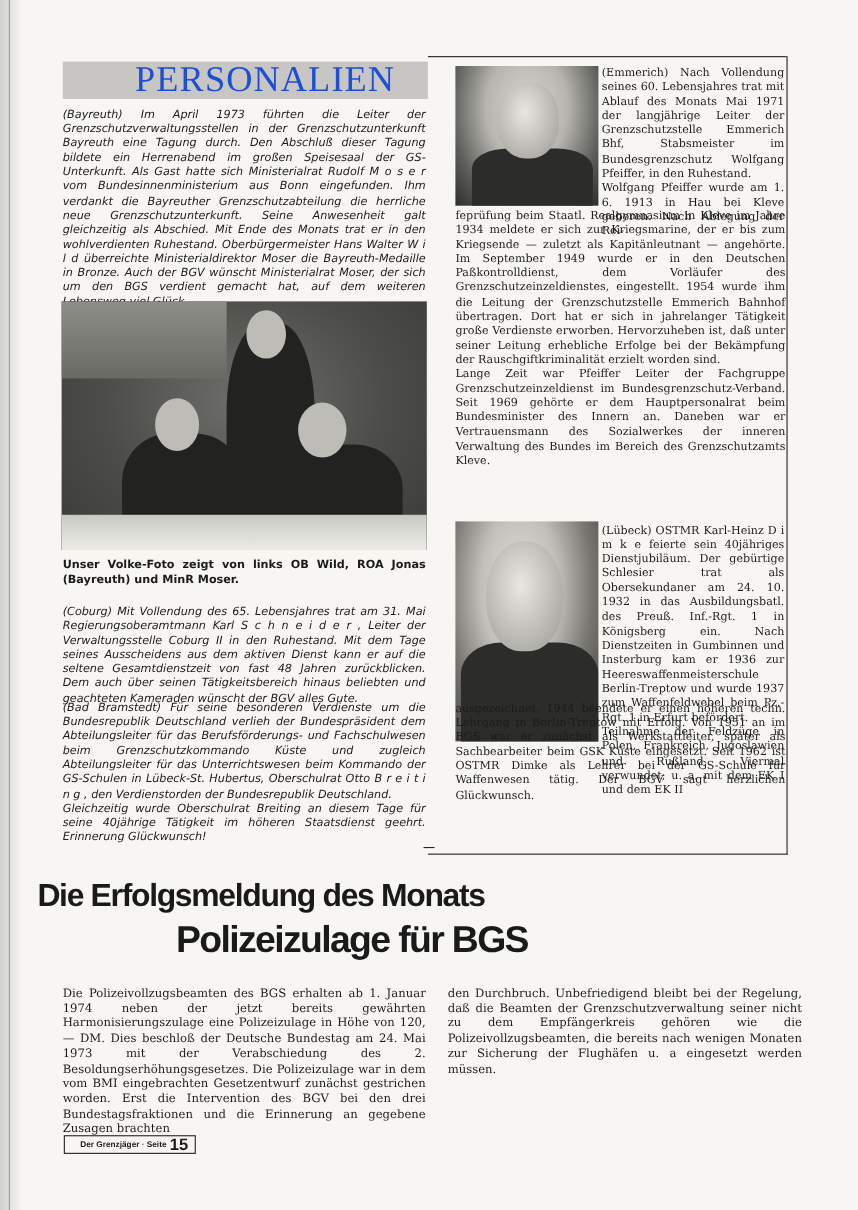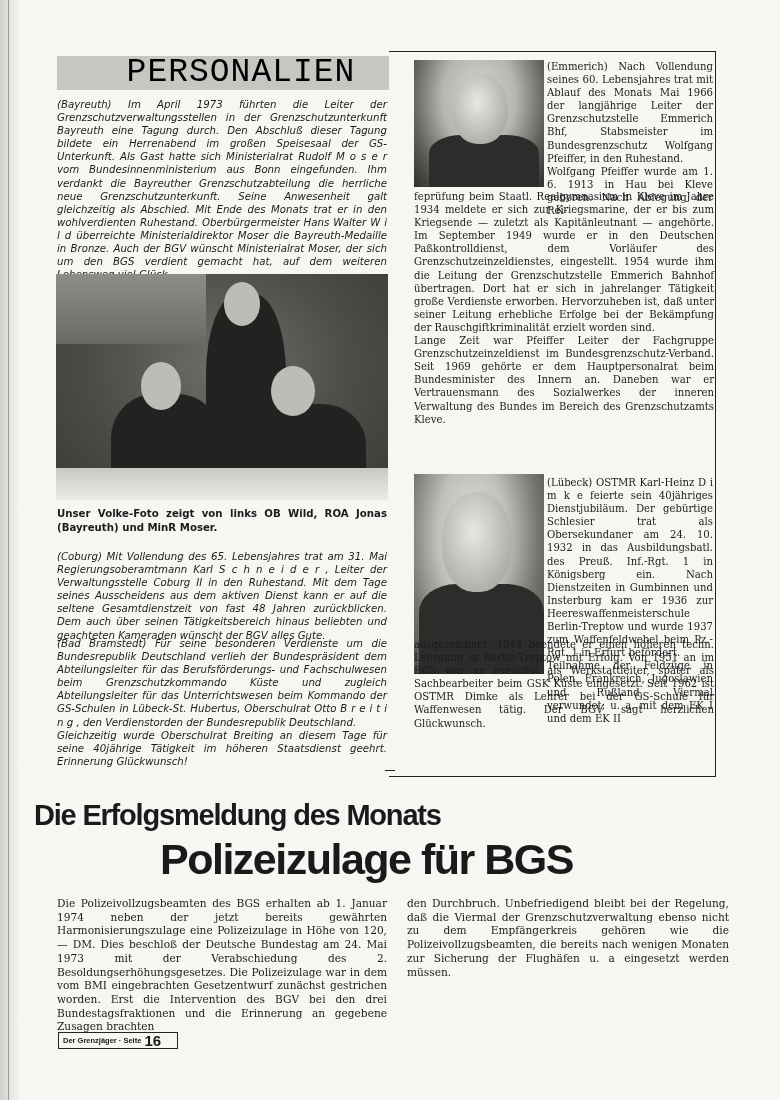--- a/index.html
+++ b/index.html
@@ -12,21 +12,21 @@
     position: absolute; left: 0; top: 0; width: 18px; height: 1100px;
     background: linear-gradient(90deg, #cfcfcb 0%, #e6e5e1 60%, #f1f0ec 100%);
   }
   .binding-line { position: absolute; left: 8px; top: 0; width: 1px; height: 1100px; background: #9a9a96; }
 
   .banner {
     position: absolute; left: 57px; top: 56px; width: 332px; height: 34px;
     background: #c7c6c2; display: flex; align-items: center; justify-content: center;
   }
   .banner span {
-    font-family: Liberation Mono, monospace; font-size: 33px; letter-spacing: 1px; color: #000000;
+    font-family: Liberation Serif, serif; font-size: 33px; letter-spacing: 1px; color: #1d4ed8;
     line-height: 34px;
     margin-left: 36px;
   }
   .top-rule { position: absolute; left: 389px; top: 51px; width: 326px; height: 1px; background: #222; }
 
   .ital { font-family: "DejaVu Sans", sans-serif; font-style: italic; font-size: 10.2px; line-height: 13.1px; text-align: justify; }
   .serif { font-family: "DejaVu Serif", serif; font-size: 10.1px; line-height: 13.1px; text-align: justify; }
 
   .p-bayreuth { position: absolute; left: 57px; top: 98px; width: 330px; }
   .photo-group {
@@ -56,27 +56,27 @@
   }
   .face { position:absolute; border-radius: 48% 48% 45% 45%; background: radial-gradient(ellipse at 45% 40%, #e8e7e2, #a9a8a2 80%); }
   .suit { position:absolute; background:#2c2c2a; border-radius: 30% 30% 0 0; }
 
   .pf-side { position: absolute; left: 547px; top: 60px; width: 166px; }
   .pf-full { position: absolute; left: 414px; top: 190px; width: 300px; }
   .dk-side { position: absolute; left: 547px; top: 476px; width: 166px; }
   .dk-full { position: absolute; left: 414px; top: 638px; width: 300px; }
 
   .kicker { position: absolute; left: 34px; top: 799px; font-family: "Liberation Sans", sans-serif; font-weight: bold; font-size: 29px; letter-spacing: -1.2px; color: #1a1a1a; }
-  .headline { position: absolute; left: 160px; top: 835px; font-family: "Liberation Sans", sans-serif; font-weight: bold; font-size: 43px; letter-spacing: -1.5px; color: #1a1a1a; }
+  .headline { position: absolute; left: 160px; top: 835px; font-family: "Liberation Sans", sans-serif; font-weight: bold; font-size: 34px; letter-spacing: -1.5px; color: #1a1a1a; }
   .col1 { position: absolute; left: 57px; top: 897px; width: 330px; font-size: 10.6px; line-height: 13.7px; }
   .col2 { position: absolute; left: 407px; top: 897px; width: 322px; font-size: 10.6px; line-height: 13.7px; }
 
   .footer-box {
     position: absolute; left: 58px; top: 1032px; width: 120px; height: 17px;
-    border: 1px solid #222; display: flex; align-items: center; padding-left: 4px; box-sizing: border-box;
+    border: 1px solid #222; display: flex; align-items: center; padding-left: 14px; box-sizing: border-box;
     font-family: "Liberation Sans", sans-serif; font-weight: bold; color: #1a1a1a;
   }
   .footer-box .ft { font-size: 7.5px; }
   .footer-box .pn { font-size: 15px; margin-left: 3px; }
   p { margin: 0; }
 </style>
 </head>
 <body>
 
 <div class="binding"></div>
@@ -108,21 +108,21 @@
 <div class="rule-left-bottom"></div>
 
 <div class="top-rule"></div>
 <div class="box"></div>
 
 <div class="photo-pf">
   <div class="suit" style="left:15px;top:75px;width:110px;height:60px;"></div>
   <div class="face" style="left:38px;top:14px;width:56px;height:70px;"></div>
 </div>
 <p class="serif pf-side">
-  <span>(Emmerich) Nach Vollendung seines 60. Lebensjahres trat mit Ablauf des Monats Mai 1966 der langjährige Leiter der Grenzschutzstelle Emmerich Bhf, Stabsmeister im Bundesgrenzschutz Wolfgang Pfeiffer, in den Ruhestand.</span><br>
+  <span>(Emmerich) Nach Vollendung seines 60. Lebensjahres trat mit Ablauf des Monats Mai 1971 der langjährige Leiter der Grenzschutzstelle Emmerich Bhf, Stabsmeister im Bundesgrenzschutz Wolfgang Pfeiffer, in den Ruhestand.</span><br>
   <span>Wolfgang Pfeiffer wurde am 1. 6. 1913 in Hau bei Kleve geboren. Nach Ablegung der Rei-</span>
 </p>
 <div class="serif pf-full">
   <p>feprüfung beim Staatl. Realgymnasium in Kleve im Jahre 1934 meldete er sich zur Kriegsmarine, der er bis zum Kriegsende — zuletzt als Kapitänleutnant — angehörte. Im September 1949 wurde er in den Deutschen Paßkontrolldienst, dem Vorläufer des Grenzschutzeinzeldienstes, eingestellt. 1954 wurde ihm die Leitung der Grenzschutzstelle Emmerich Bahnhof übertragen. Dort hat er sich in jahrelanger Tätigkeit große Verdienste erworben. Hervorzuheben ist, daß unter seiner Leitung erhebliche Erfolge bei der Bekämpfung der Rauschgiftkriminalität erzielt worden sind.</p>
   <p>Lange Zeit war Pfeiffer Leiter der Fachgruppe Grenzschutzeinzeldienst im Bundesgrenzschutz-Verband. Seit 1969 gehörte er dem Hauptpersonalrat beim Bundesminister des Innern an. Daneben war er Vertrauensmann des Sozialwerkes der inneren Verwaltung des Bundes im Bereich des Grenzschutzamts Kleve.</p>
 </div>
 
 <div class="photo-dk">
   <div class="suit" style="left:5px;top:110px;width:125px;height:95px;"></div>
   <div class="face" style="left:28px;top:18px;width:70px;height:100px;"></div>
@@ -131,19 +131,19 @@
   <p>(Lübeck) OSTMR Karl-Heinz D i m k e feierte sein 40jähriges Dienstjubiläum. Der gebürtige Schlesier trat als Obersekundaner am 24. 10. 1932 in das Ausbildungsbatl. des Preuß. Inf.-Rgt. 1 in Königsberg ein. Nach Dienstzeiten in Gumbinnen und Insterburg kam er 1936 zur Heereswaffenmeisterschule Berlin-Treptow und wurde 1937 zum Waffenfeldwebel beim Pz.-Rgt. 1 in Erfurt befördert.</p>
   <p>Teilnahme der Feldzüge in Polen, Frankreich, Jugoslawien und Rußland. Viermal verwundet; u. a. mit dem EK I und dem EK II</p>
 </div>
 <p class="serif dk-full">ausgezeichnet. 1944 beendete er einen höheren techn. Lehrgang in Berlin-Treptow mit Erfolg. Von 1951 an im BGS war er zunächst als Werkstattleiter, später als Sachbearbeiter beim GSK Küste eingesetzt. Seit 1962 ist OSTMR Dimke als Lehrer bei der GS-Schule für Waffenwesen tätig. Der BGV sagt herzlichen Glückwunsch.</p>
 
 <div class="kicker">Die Erfolgsmeldung des Monats</div>
 <div class="headline">Polizeizulage für BGS</div>
 
 <p class="serif col1">Die Polizeivollzugsbeamten des BGS erhalten ab 1. Januar 1974 neben der jetzt bereits gewährten Harmonisierungszulage eine Polizeizulage in Höhe von 120,— DM. Dies beschloß der Deutsche Bundestag am 24. Mai 1973 mit der Verabschiedung des 2. Besoldungserhöhungsgesetzes. Die Polizeizulage war in dem vom BMI eingebrachten Gesetzentwurf zunächst gestrichen worden. Erst die Intervention des BGV bei den drei Bundestagsfraktionen und die Erinnerung an gegebene Zusagen brachten</p>
 <div class="serif col2">
-  <p>den Durchbruch. Unbefriedigend bleibt bei der Regelung, daß die Viermal der Grenzschutzverwaltung ebenso nicht zu dem Empfängerkreis gehören wie die Polizeivollzugsbeamten, die bereits nach wenigen Monaten zur Sicherung der Flughäfen u. a eingesetzt werden müssen.</p>
+  <p>den Durchbruch. Unbefriedigend bleibt bei der Regelung, daß die Beamten der Grenzschutzverwaltung seiner nicht zu dem Empfängerkreis gehören wie die Polizeivollzugsbeamten, die bereits nach wenigen Monaten zur Sicherung der Flughäfen u. a eingesetzt werden müssen.</p>
 </div>
 
 <div class="footer-box">
   <span class="ft">Der Grenzjäger · Seite</span>
-  <span class="pn">16</span>
+  <span class="pn">15</span>
 </div>
 
 </body></html>

